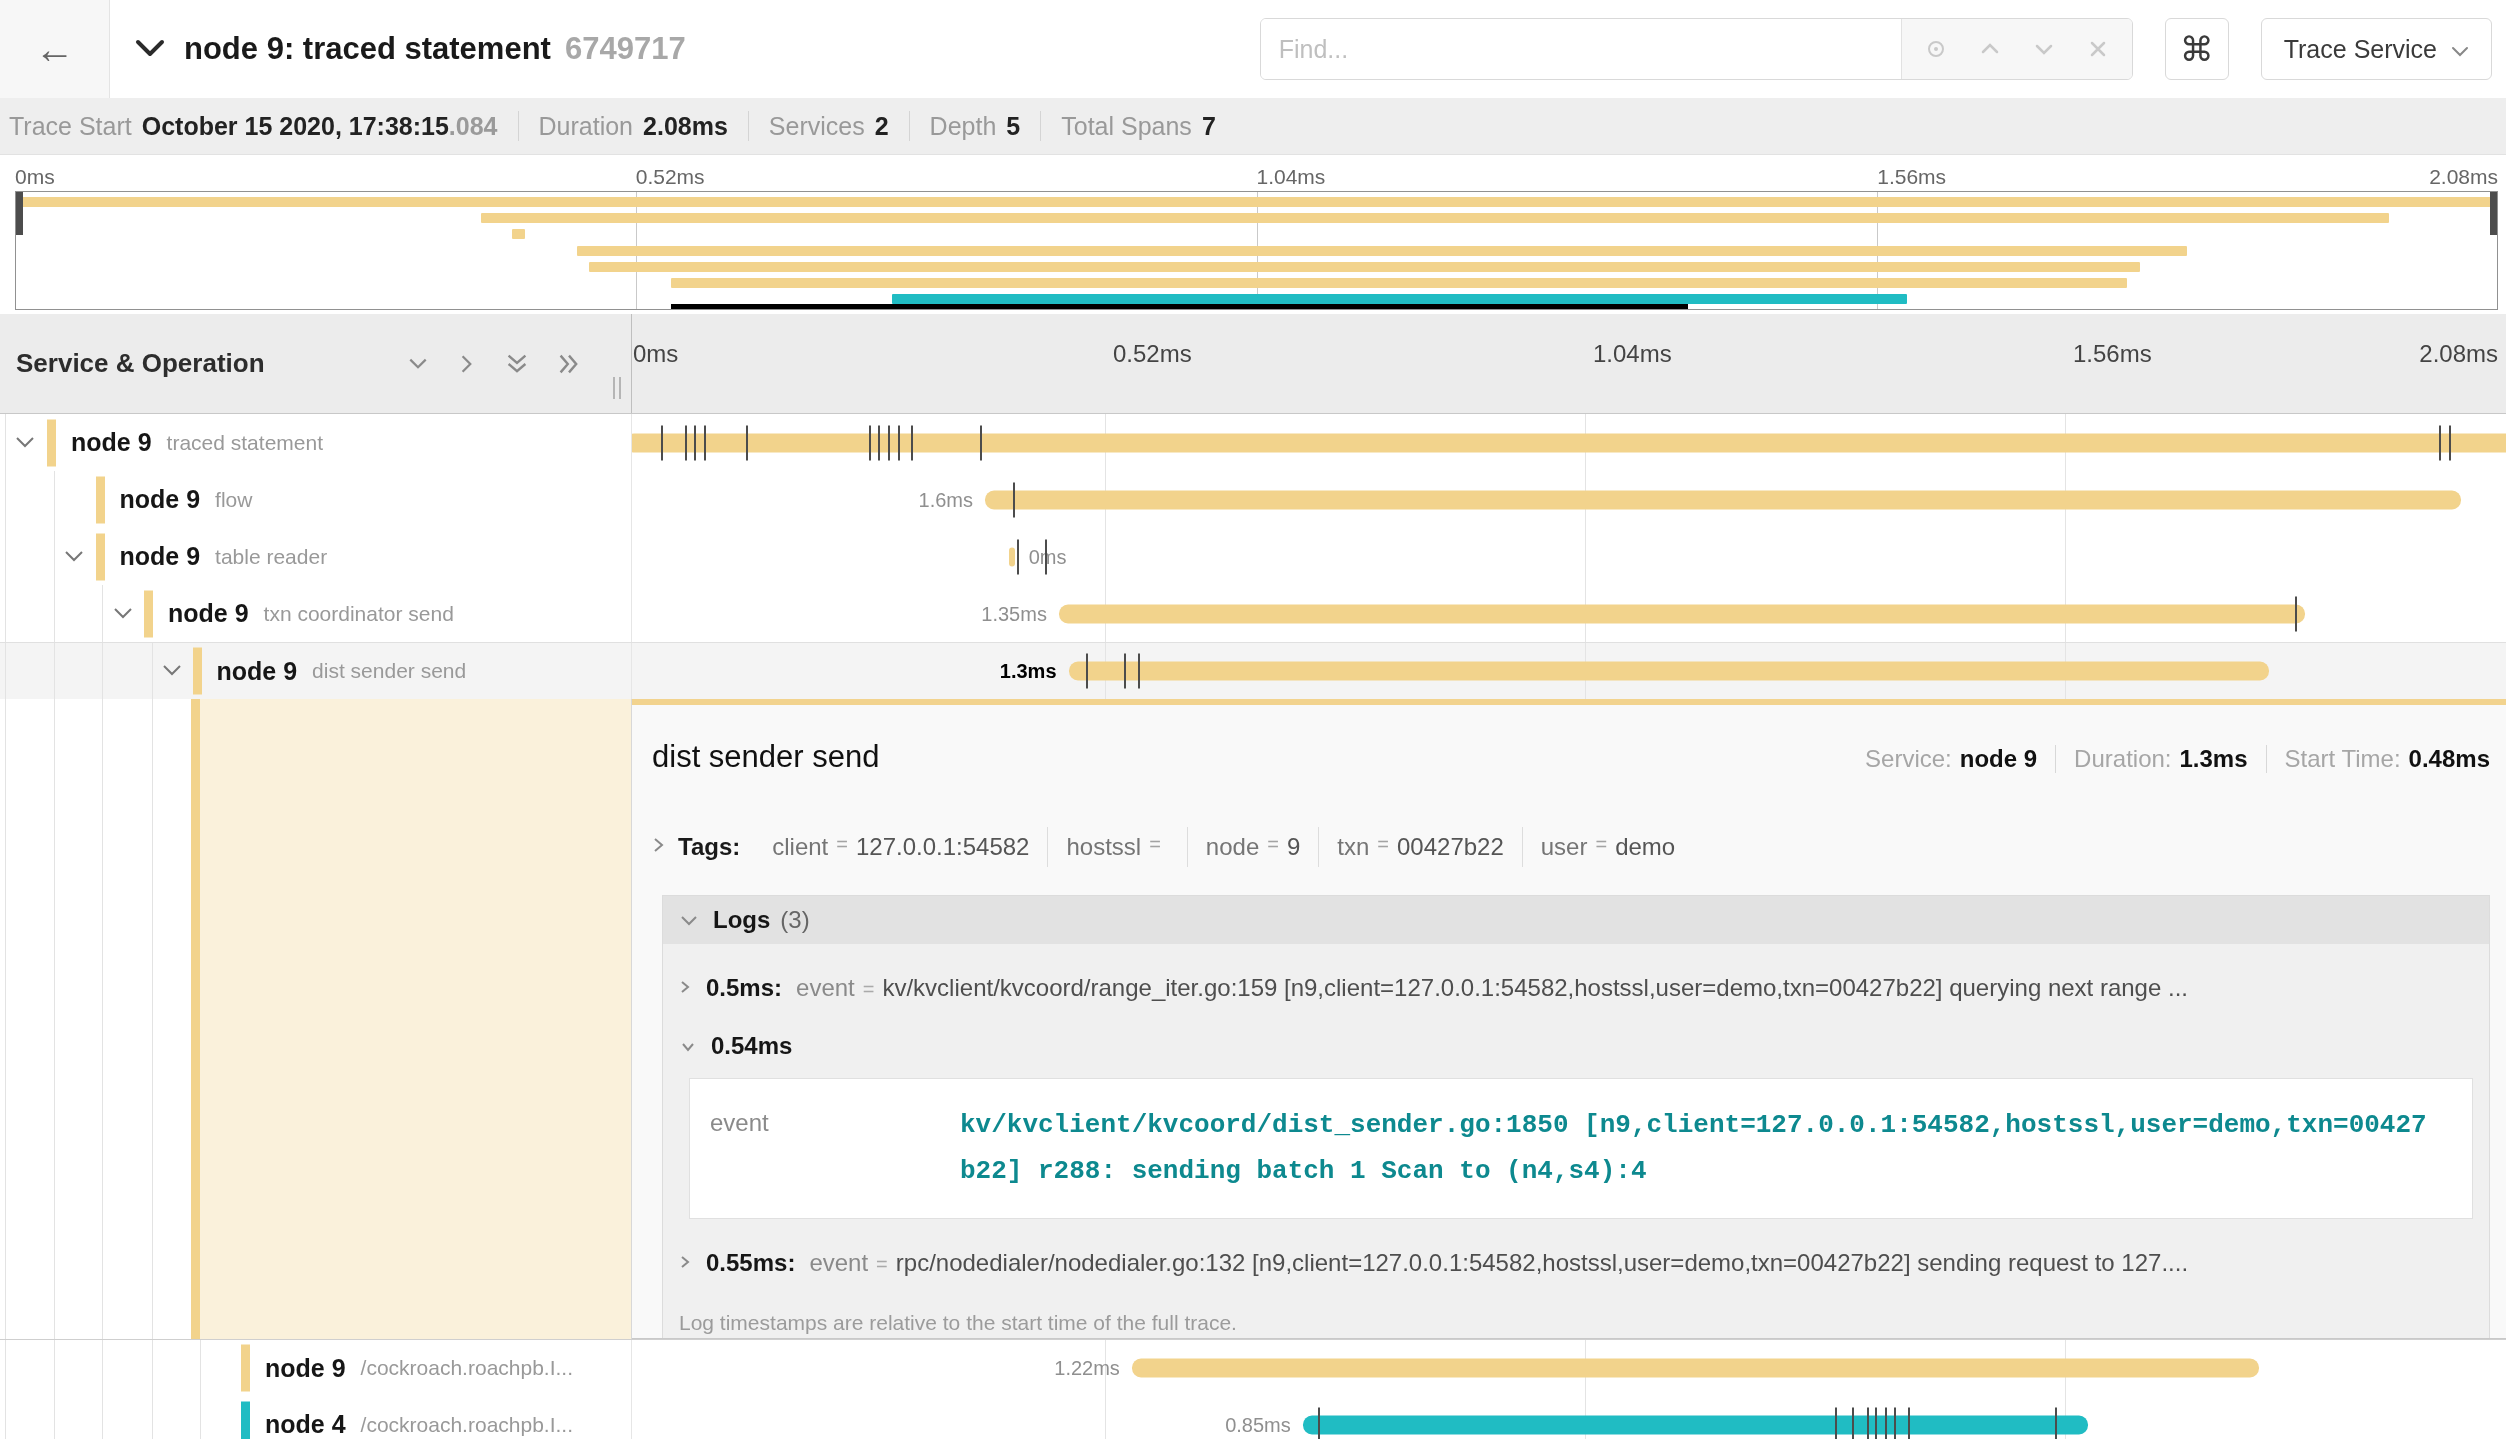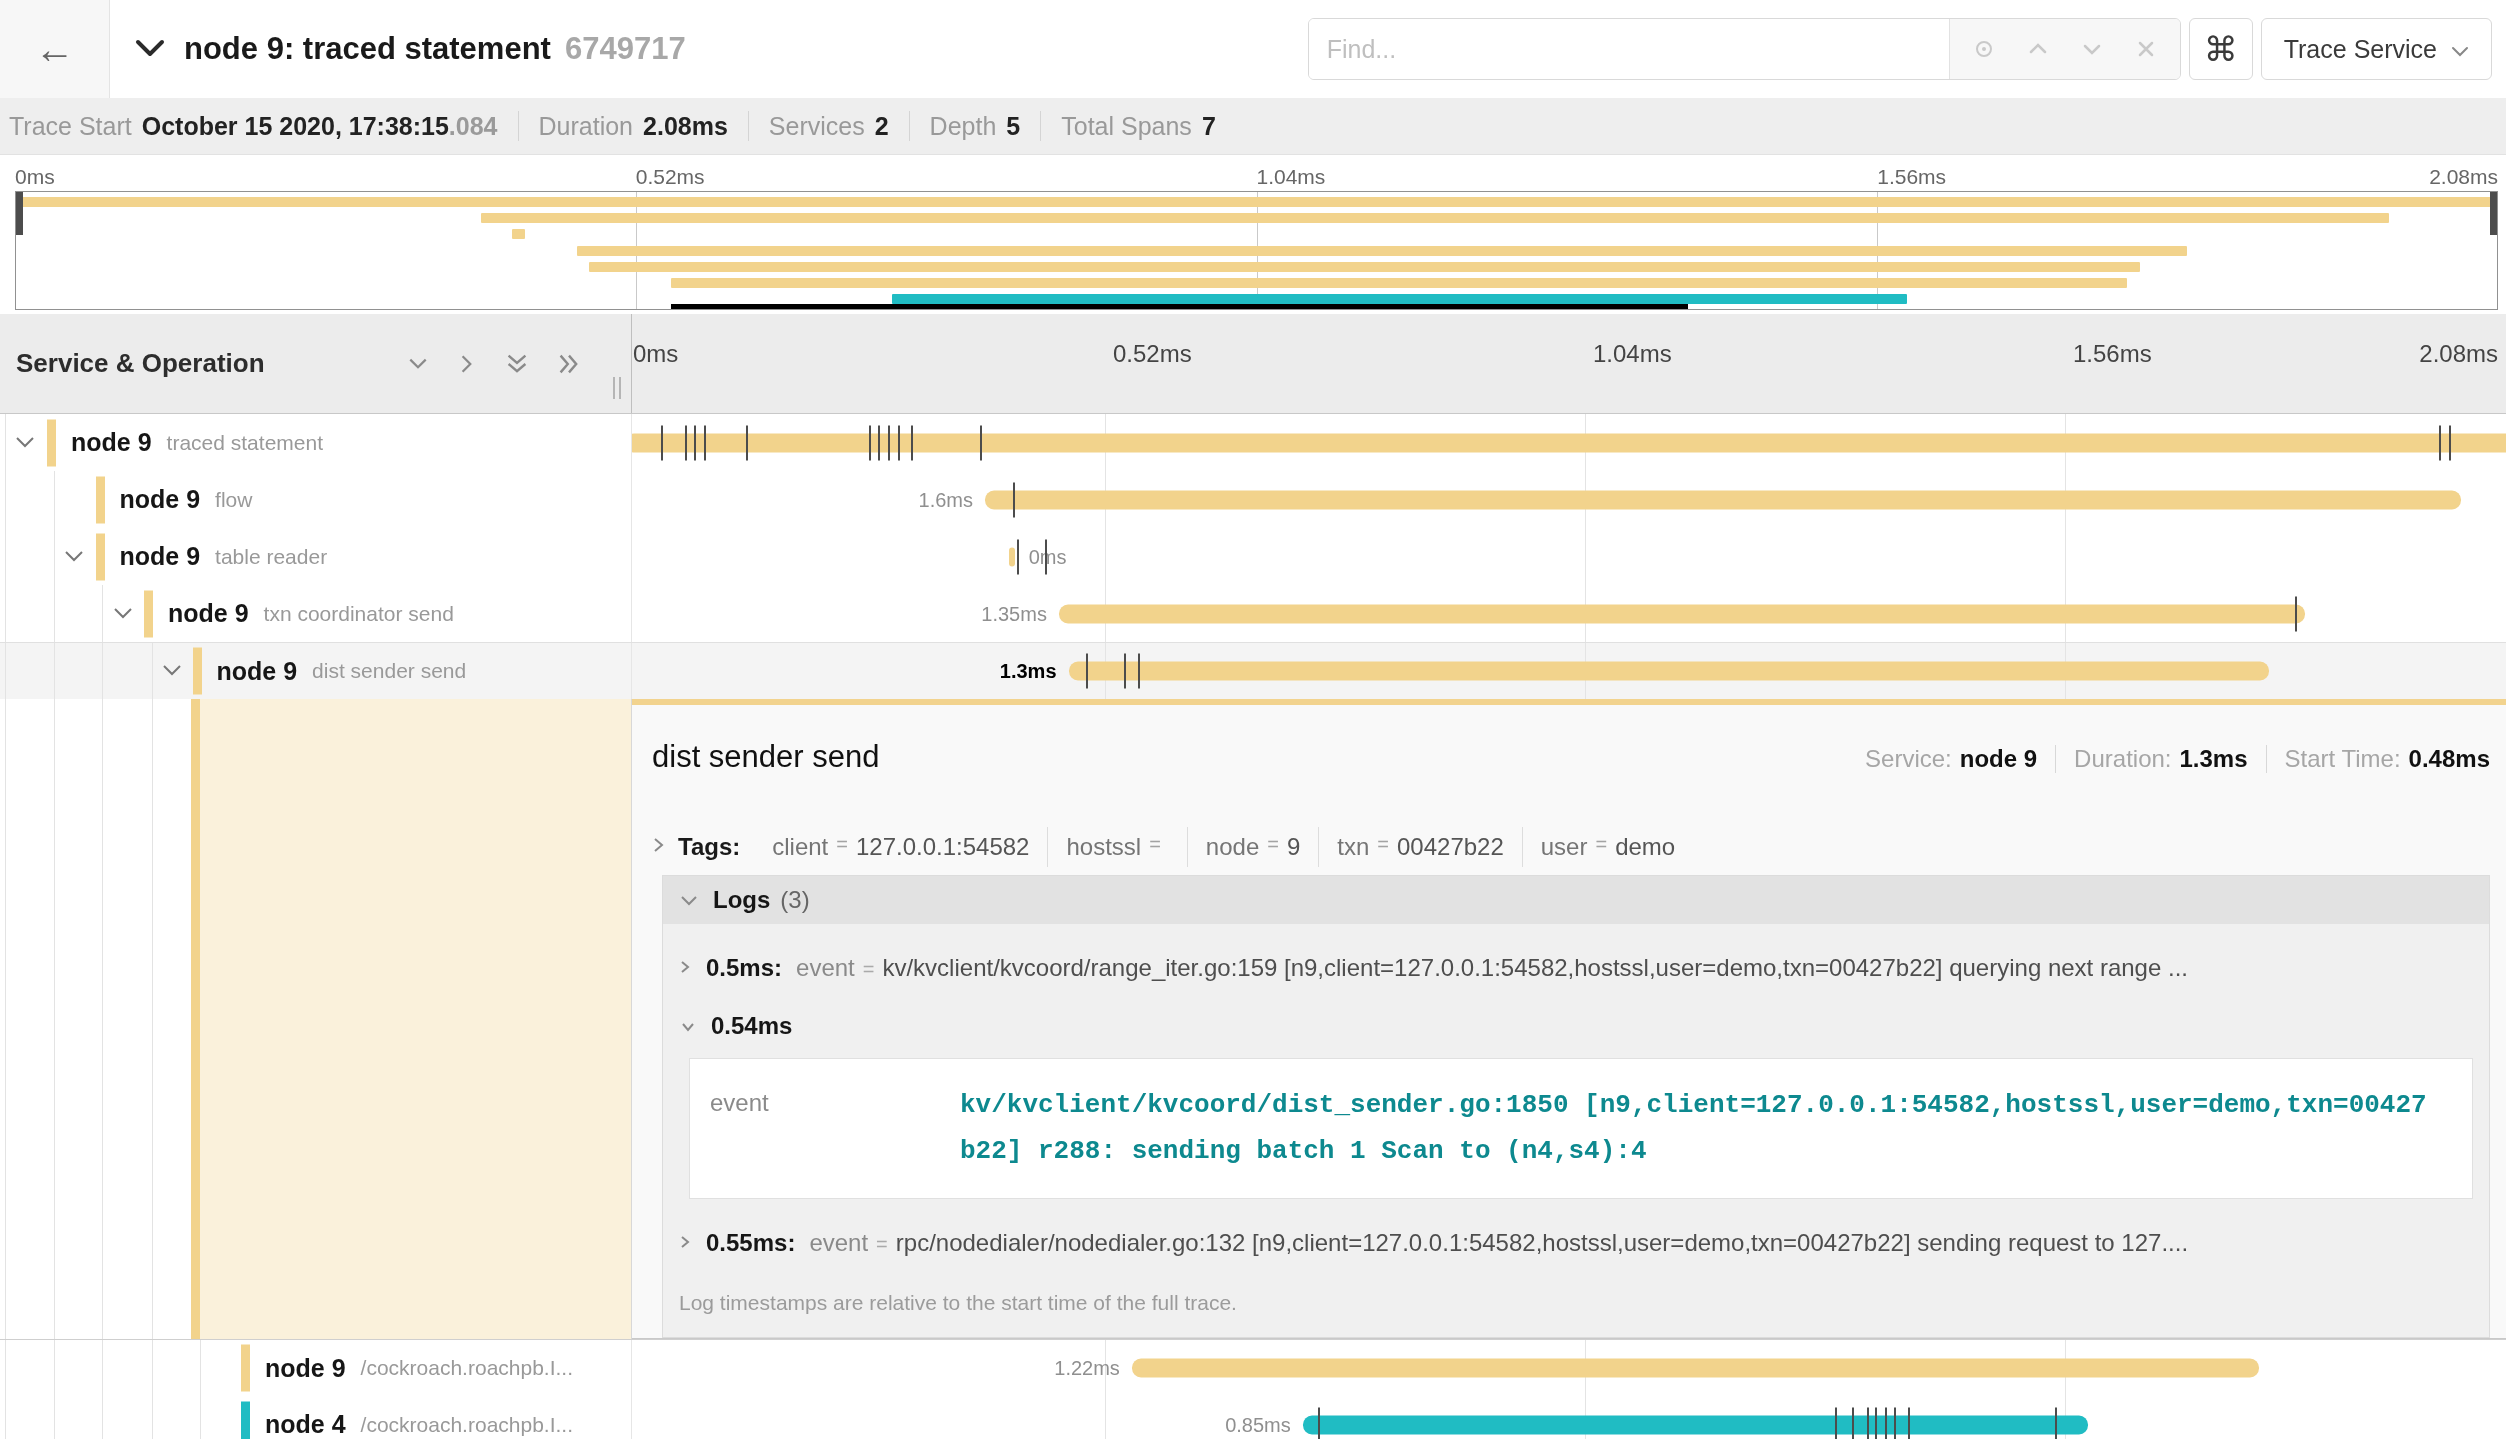--- a/index.html
+++ b/index.html
@@ -8,21 +8,21 @@
   .app { position:relative; width:2506px; height:1439px; overflow:hidden; background:#fff; }
 
   
   .topbar { position:relative; height:98px; background:#fff; display:flex; align-items:center; }
   .back-col { width:110px; height:98px; background:#f7f7f7; border-right:1px solid #e4e4e4; display:flex; align-items:center; justify-content:center; }
   .back-arrow { font-size:40px; color:#666; line-height:1; }
   .title-wrap { display:flex; align-items:center; padding-left:24px; flex:1; min-width:0; }
   .title-chevron { margin-right:18px; display:flex; }
   .page-title { font-size:31px; font-weight:bold; color:#1a1a1a; white-space:nowrap; }
   .trace-id { font-size:31px; font-weight:bold; color:#a8a8a8; margin-left:14px; }
-  .controls { display:flex; align-items:center; gap:8px; padding-right:14px; }
+  .controls { display:flex; align-items:center; gap:32px; padding-right:14px; }
   .find-group { display:flex; height:62px; border:1px solid #d9d9d9; border-radius:6px; overflow:hidden; background:#fff; }
   .find-input { width:640px; border:none; outline:none; padding:0 18px; font-size:25px; color:#444; font-family:inherit; background:#fff; }
   .find-input::placeholder { color:#bfbfbf; }
   .find-addon { display:flex; align-items:center; gap:30px; padding:0 22px; background:#f7f7f7; border-left:1px solid #e2e2e2; }
   .addon-icon { display:flex; }
   .kbd-btn { height:62px; width:64px; border:1px solid #d9d9d9; border-radius:6px; background:#fff; font-size:34px; color:#3a3a3a; display:flex; align-items:center; justify-content:center; font-family:inherit; }
   .view-btn { height:62px; border:1px solid #d9d9d9; border-radius:6px; background:#fff; display:flex; align-items:center; gap:14px; padding:0 22px; font-size:25px; color:#3a3a3a; font-family:inherit; }
 
   
   .infobar { height:57px; background:#eeeeee; border-bottom:1px solid #e2e2e2; display:flex; align-items:center; padding-left:9px; font-size:25px; }
@@ -90,21 +90,21 @@
   .meta-value { color:#111; font-weight:bold; }
   .meta-sep { width:1px; height:28px; background:#d8d8d8; margin:0 18px; }
   .dp-divider { height:1px; background:#ddd; margin:26px 0 0 0; }
   .tags-row { display:flex; align-items:center; margin-top:26px; font-size:24px; }
   .tags-label { font-weight:bold; color:#1a1a1a; margin:0 14px 0 12px; }
   .tag-item { display:flex; align-items:flex-start; padding:6px 18px; }
   .tag-item + .tag-item { border-left:1px solid #ddd; }
   .tag-key { color:#757575; }
   .tag-eq { color:#a3a3a3; font-size:20px; margin:0 8px; }
   .tag-value { color:#555; }
-  .logs-box { margin-top:8px; margin-left:10px; background:#f0f0f0; border:1px solid #dcdcdc; }
+  .logs-box { margin-top:28px; margin-left:10px; background:#f0f0f0; border:1px solid #dcdcdc; }
   .logs-header { display:flex; align-items:center; background:#e2e2e2; height:48px; padding-left:16px; font-size:24px; cursor:pointer; }
   .logs-title { font-weight:bold; color:#161616; margin:0 10px 0 14px; }
   .logs-count { color:#666; }
   .log-line { display:flex; align-items:baseline; padding:0 16px; margin-top:30px; font-size:24px; white-space:nowrap; overflow:hidden; cursor:pointer; }
   .log-time { font-weight:bold; color:#161616; margin:0 14px; }
   .log-key { color:#8a8a8a; }
   .log-eq { color:#aaa; font-size:20px; margin:0 8px; }
   .log-value { color:#4e4e4e; overflow:hidden; text-overflow:ellipsis; }
   .log-expanded-box { margin:18px 16px 6px 26px; background:#fff; border:1px solid #e0e0e0; display:flex; padding:24px 20px; }
   .lx-key { width:250px; color:#8a8a8a; font-size:24px; padding-top:6px; }

